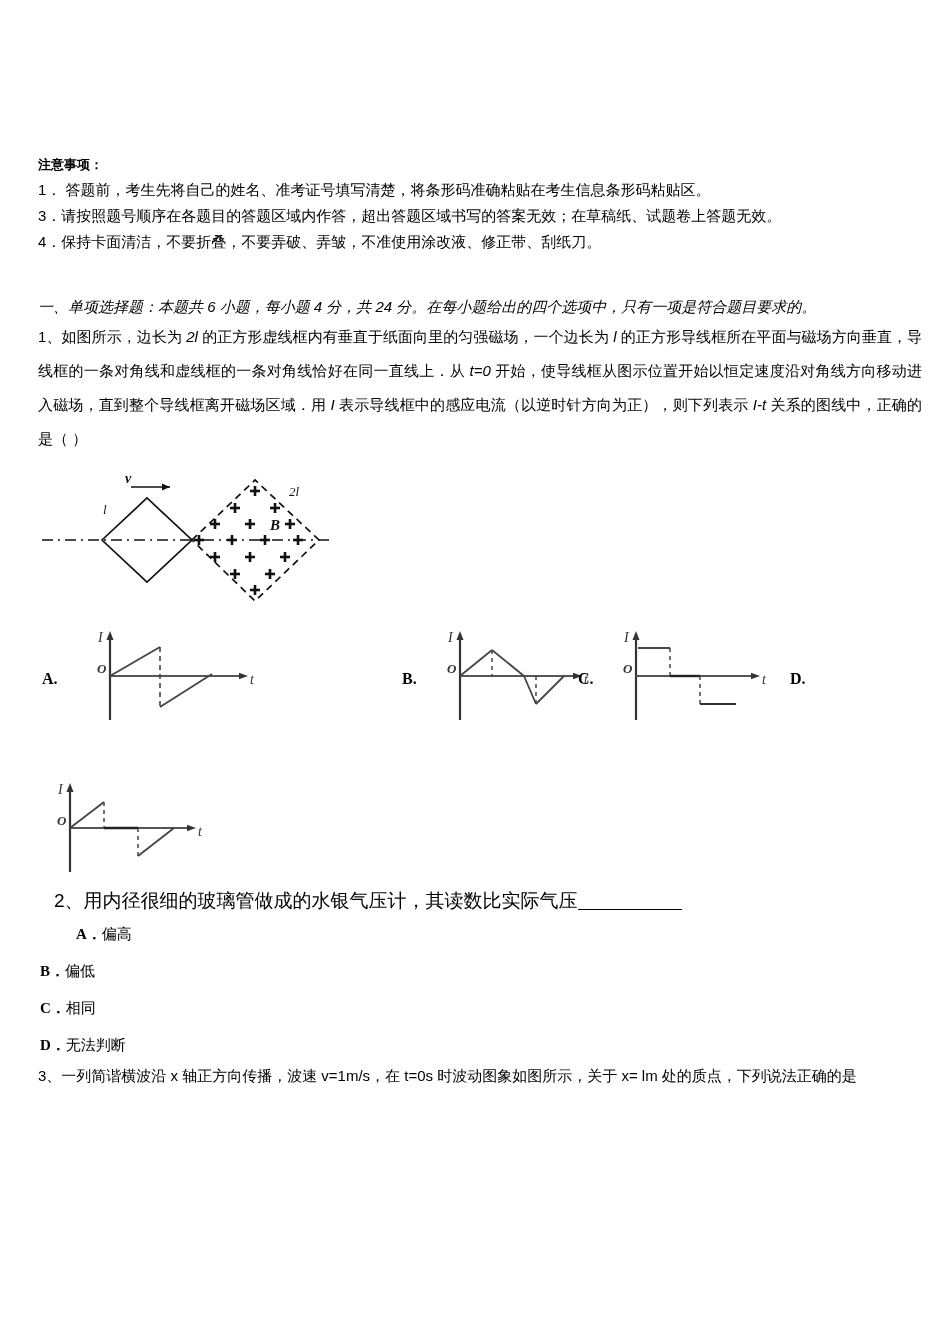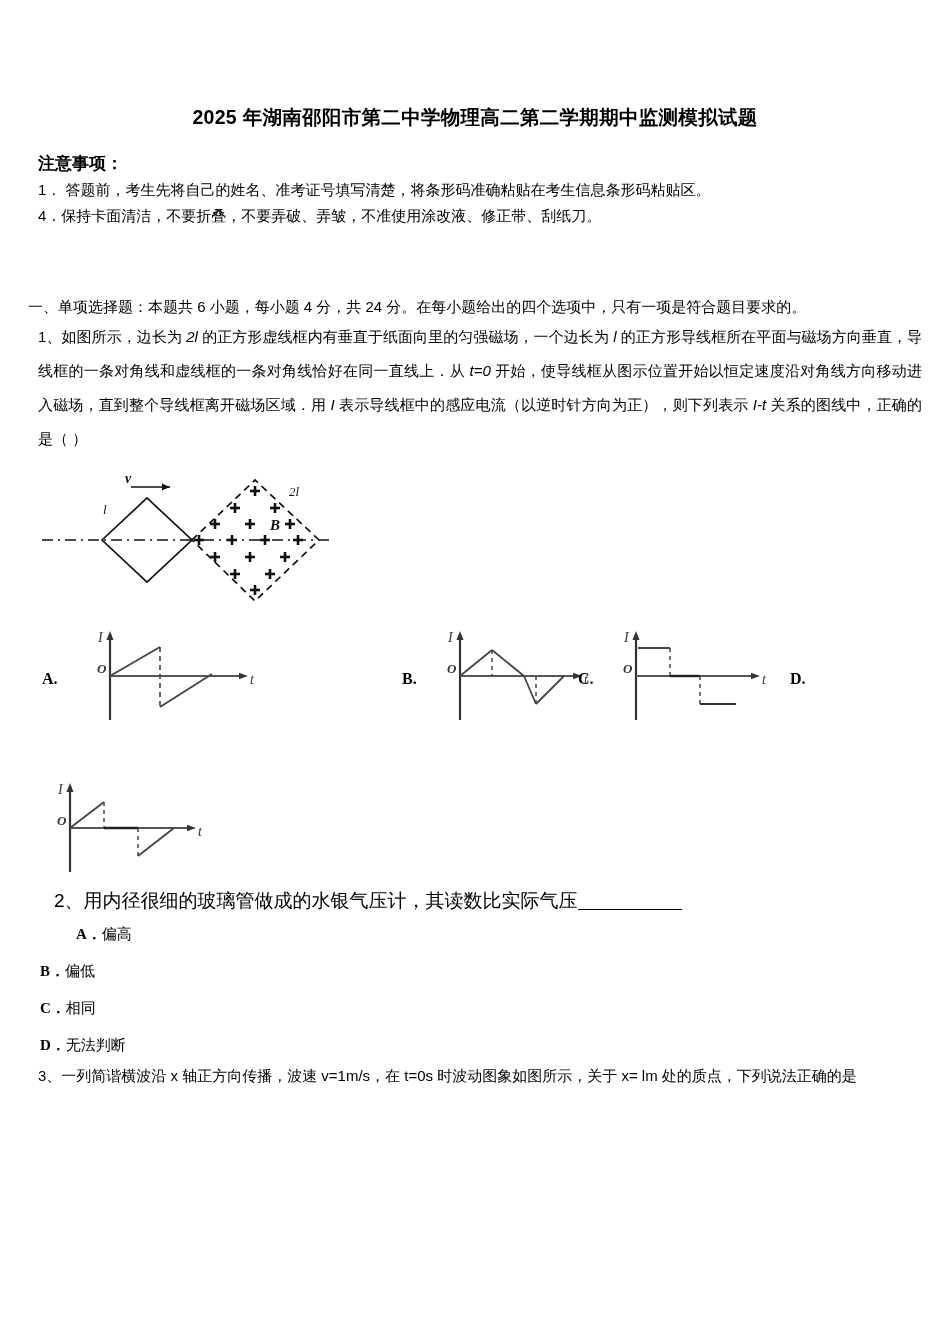--- a/index.html
+++ b/index.html
@@ -32,40 +32,41 @@
     letter-spacing: 0.3px;
     color: #000;
   }
   .notice-block {
     position: absolute;
     left: 38px;
     top: 152px;
     width: 880px;
   }
   .notice-head {
-    font-family: Liberation Mono, monospace;
+    font-family: Liberation Sans, sans-serif;
     font-weight: bold;
-    font-size: 17px;
+    font-size: 13px;
     line-height: 25px;
   }
   .notice-line {
     font-family: "Liberation Sans", "DejaVu Sans", sans-serif;
     font-size: 15px;
     line-height: 26px;
     white-space: nowrap;
   }
   .section-head {
     position: absolute;
-    left: 28px;
+    left: 38px;
     top: 295px;
     width: 890px;
     font-family: "Liberation Sans", "DejaVu Sans", sans-serif;
     font-size: 15px;
     line-height: 24px;
     white-space: nowrap;
+    font-style: italic;
   }
   .q1-body {
     position: absolute;
     left: 38px;
     top: 320px;
     width: 884px;
     font-family: "Liberation Sans", "DejaVu Sans", sans-serif;
     font-size: 15px;
     line-height: 34px;
     text-align: justify;
@@ -131,25 +132,25 @@
     line-height: 36px;
     text-align: justify;
     text-justify: inter-ideograph;
   }
 </style>
 </head>
 <body>
 
 <div class="page">
 
-  <div class="doc-title">2025 年湖南邵阳市第二中学物理高二第二学期期中监测模拟试题</div>
 
   <div class="notice-block">
     <div class="notice-head">注意事项：</div>
     <div class="notice-line">1．  答题前，考生先将自己的姓名、准考证号填写清楚，将条形码准确粘贴在考生信息条形码粘贴区。</div>
+    <div class="notice-line">3．请按照题号顺序在各题目的答题区域内作答，超出答题区域书写的答案无效；在草稿纸、试题卷上答题无效。</div>
     <div class="notice-line">4．保持卡面清洁，不要折叠，不要弄破、弄皱，不准使用涂改液、修正带、刮纸刀。</div>
   </div>
 
   <div class="section-head">一、单项选择题：本题共 6 小题，每小题 4 分，共 24 分。在每小题给出的四个选项中，只有一项是符合题目要求的。</div>
 
   <div class="q1-body">
     <span>1、</span><span>如图所示，边长为 </span><i>2l</i><span> 的正方形虚线框内有垂直于纸面向里的匀强磁场，一个边长为 </span><i>l</i><span> 的正方形导线框所在平面与磁场方向垂直，导线框的一条对角线和虚线框的一条对角线恰好在同一直线上．从 </span><i>t=0</i><span> 开始，使导线框从图示位置开始以恒定速度沿对角线方向移动进入磁场，直到整个导线框离开磁场区域．用 </span><i>I</i><span> 表示导线框中的感应电流（以逆时针方向为正），则下列表示 </span><i>I-t</i><span> 关系的图线中，正确的是（     ）</span>
   </div>
 
   <div class="fig-loop">

